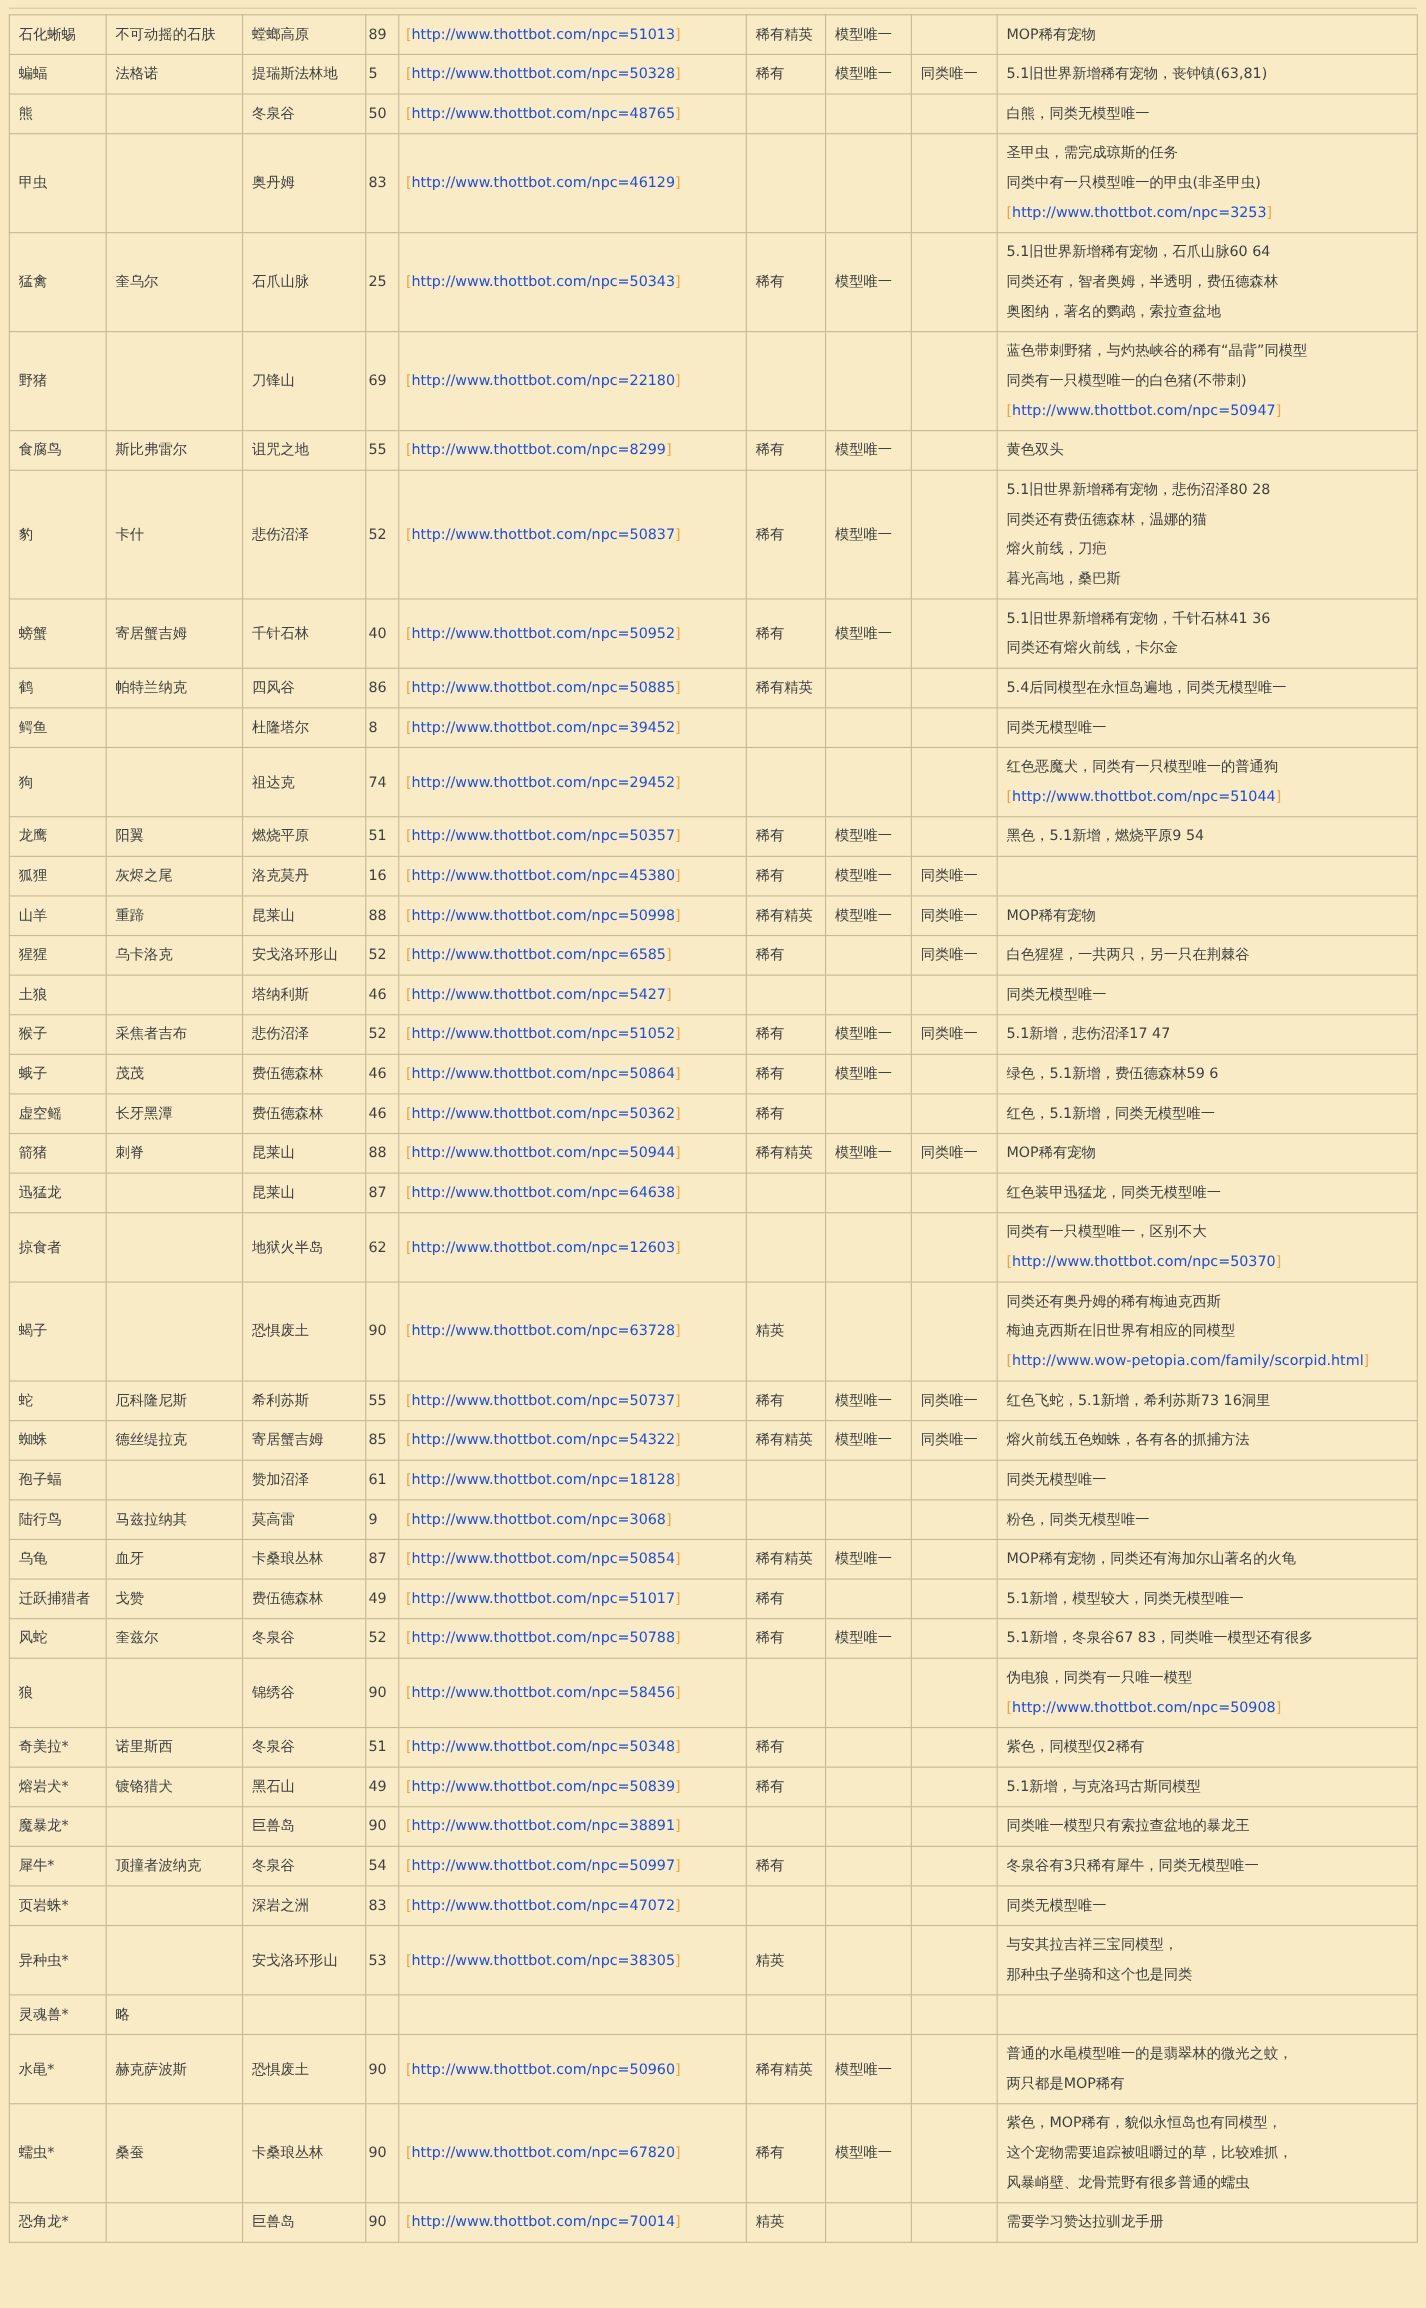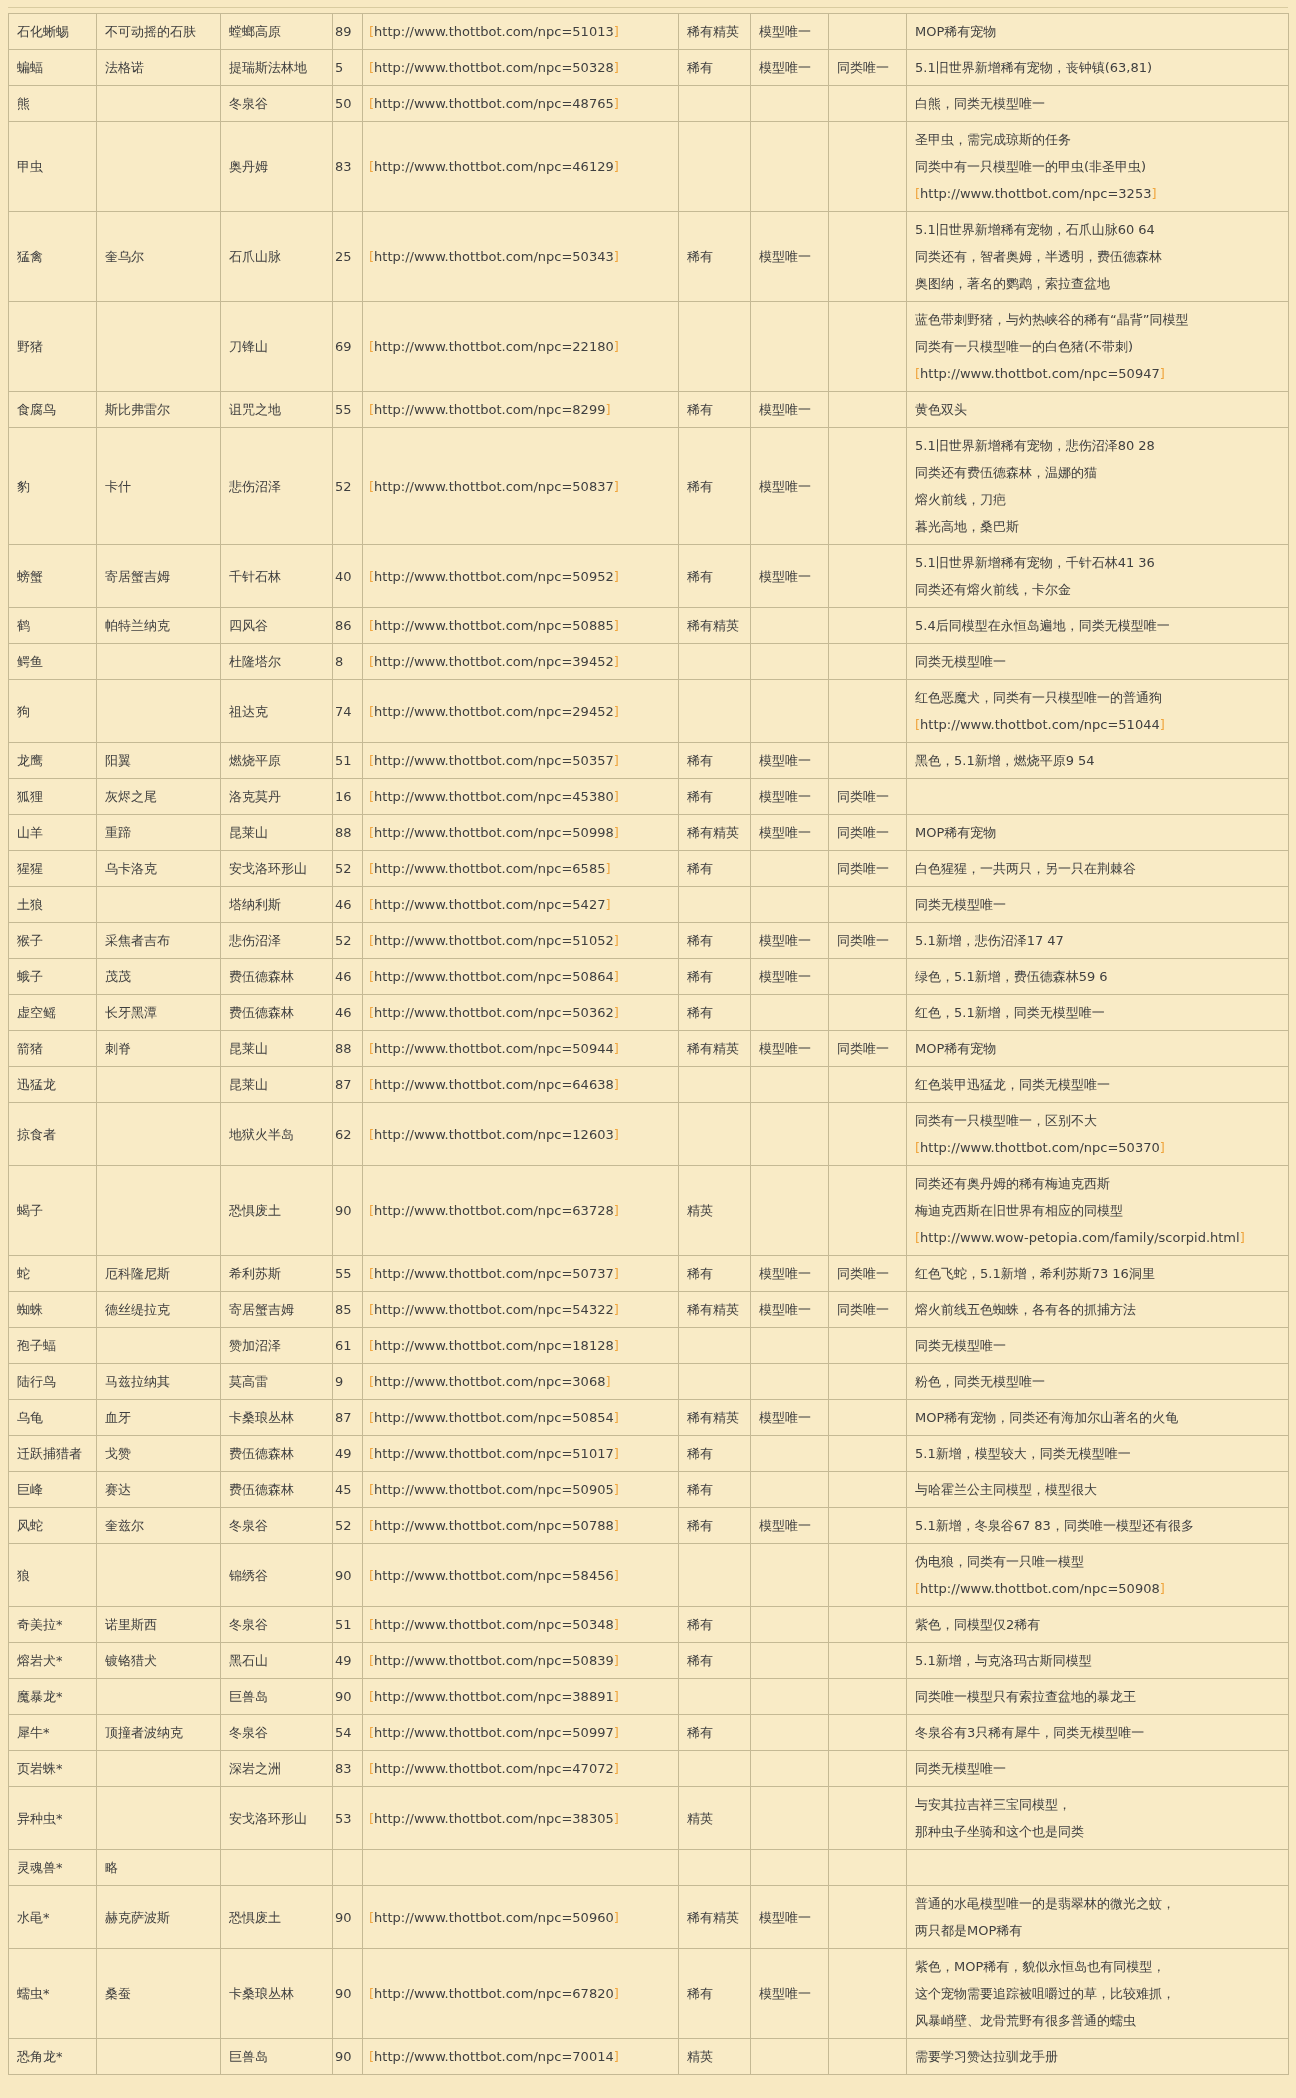--- a/index.html
+++ b/index.html
@@ -23,21 +23,21 @@
     padding:4px 8px;
     font-size:13px;
     line-height:27px;
     vertical-align:middle;
     overflow:hidden;
     word-break:break-all;
   }
   .c-level{text-align:left;padding:4px 2px;}
   .c-url{padding:4px 6px;}
   .bracket{color:#efa53e;}
-  .url-text{color:#404040;}
+  .url-text{color:#1d4ed8;}
   .note-line{line-height:27px;}
 </style>
 </head>
 <body>
 
 <div class="page">
   <div class="top-rule"></div>
   <table class="pet-table">
     <colgroup>
       <col style="width:88px">
@@ -447,33 +447,20 @@
           <td class="c-level">49</td>
           <td class="c-url"><span class="bracket">[</span><span class="url-text">http://www.thottbot.com/npc=51017</span><span class="bracket">]</span></td>
           <td class="c-rare">稀有</td>
           <td class="c-model"></td>
           <td class="c-same"></td>
           <td class="c-notes">
             <div class="note-line">5.1新增，模型较大，同类无模型唯一</div>
           </td>
         </tr>
         <tr>
-          <td class="c-name">巨峰</td>
-          <td class="c-npc">赛达</td>
-          <td class="c-zone">费伍德森林</td>
-          <td class="c-level">45</td>
-          <td class="c-url"><span class="bracket">[</span><span class="url-text">http://www.thottbot.com/npc=50905</span><span class="bracket">]</span></td>
-          <td class="c-rare">稀有</td>
-          <td class="c-model"></td>
-          <td class="c-same"></td>
-          <td class="c-notes">
-            <div class="note-line">与哈霍兰公主同模型，模型很大</div>
-          </td>
-        </tr>
-        <tr>
           <td class="c-name">风蛇</td>
           <td class="c-npc">奎兹尔</td>
           <td class="c-zone">冬泉谷</td>
           <td class="c-level">52</td>
           <td class="c-url"><span class="bracket">[</span><span class="url-text">http://www.thottbot.com/npc=50788</span><span class="bracket">]</span></td>
           <td class="c-rare">稀有</td>
           <td class="c-model">模型唯一</td>
           <td class="c-same"></td>
           <td class="c-notes">
             <div class="note-line">5.1新增，冬泉谷67 83，同类唯一模型还有很多</div>

